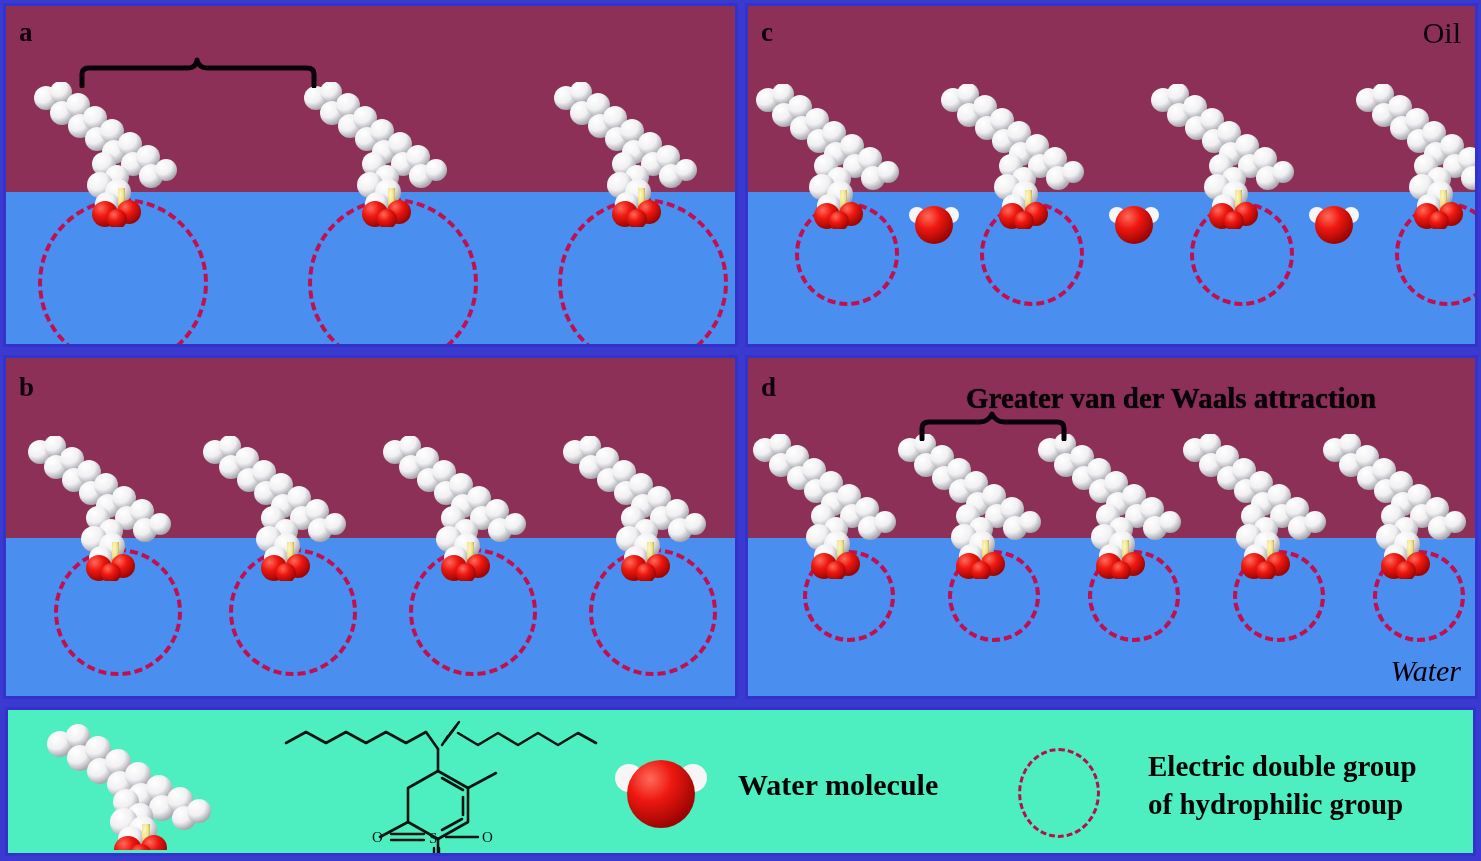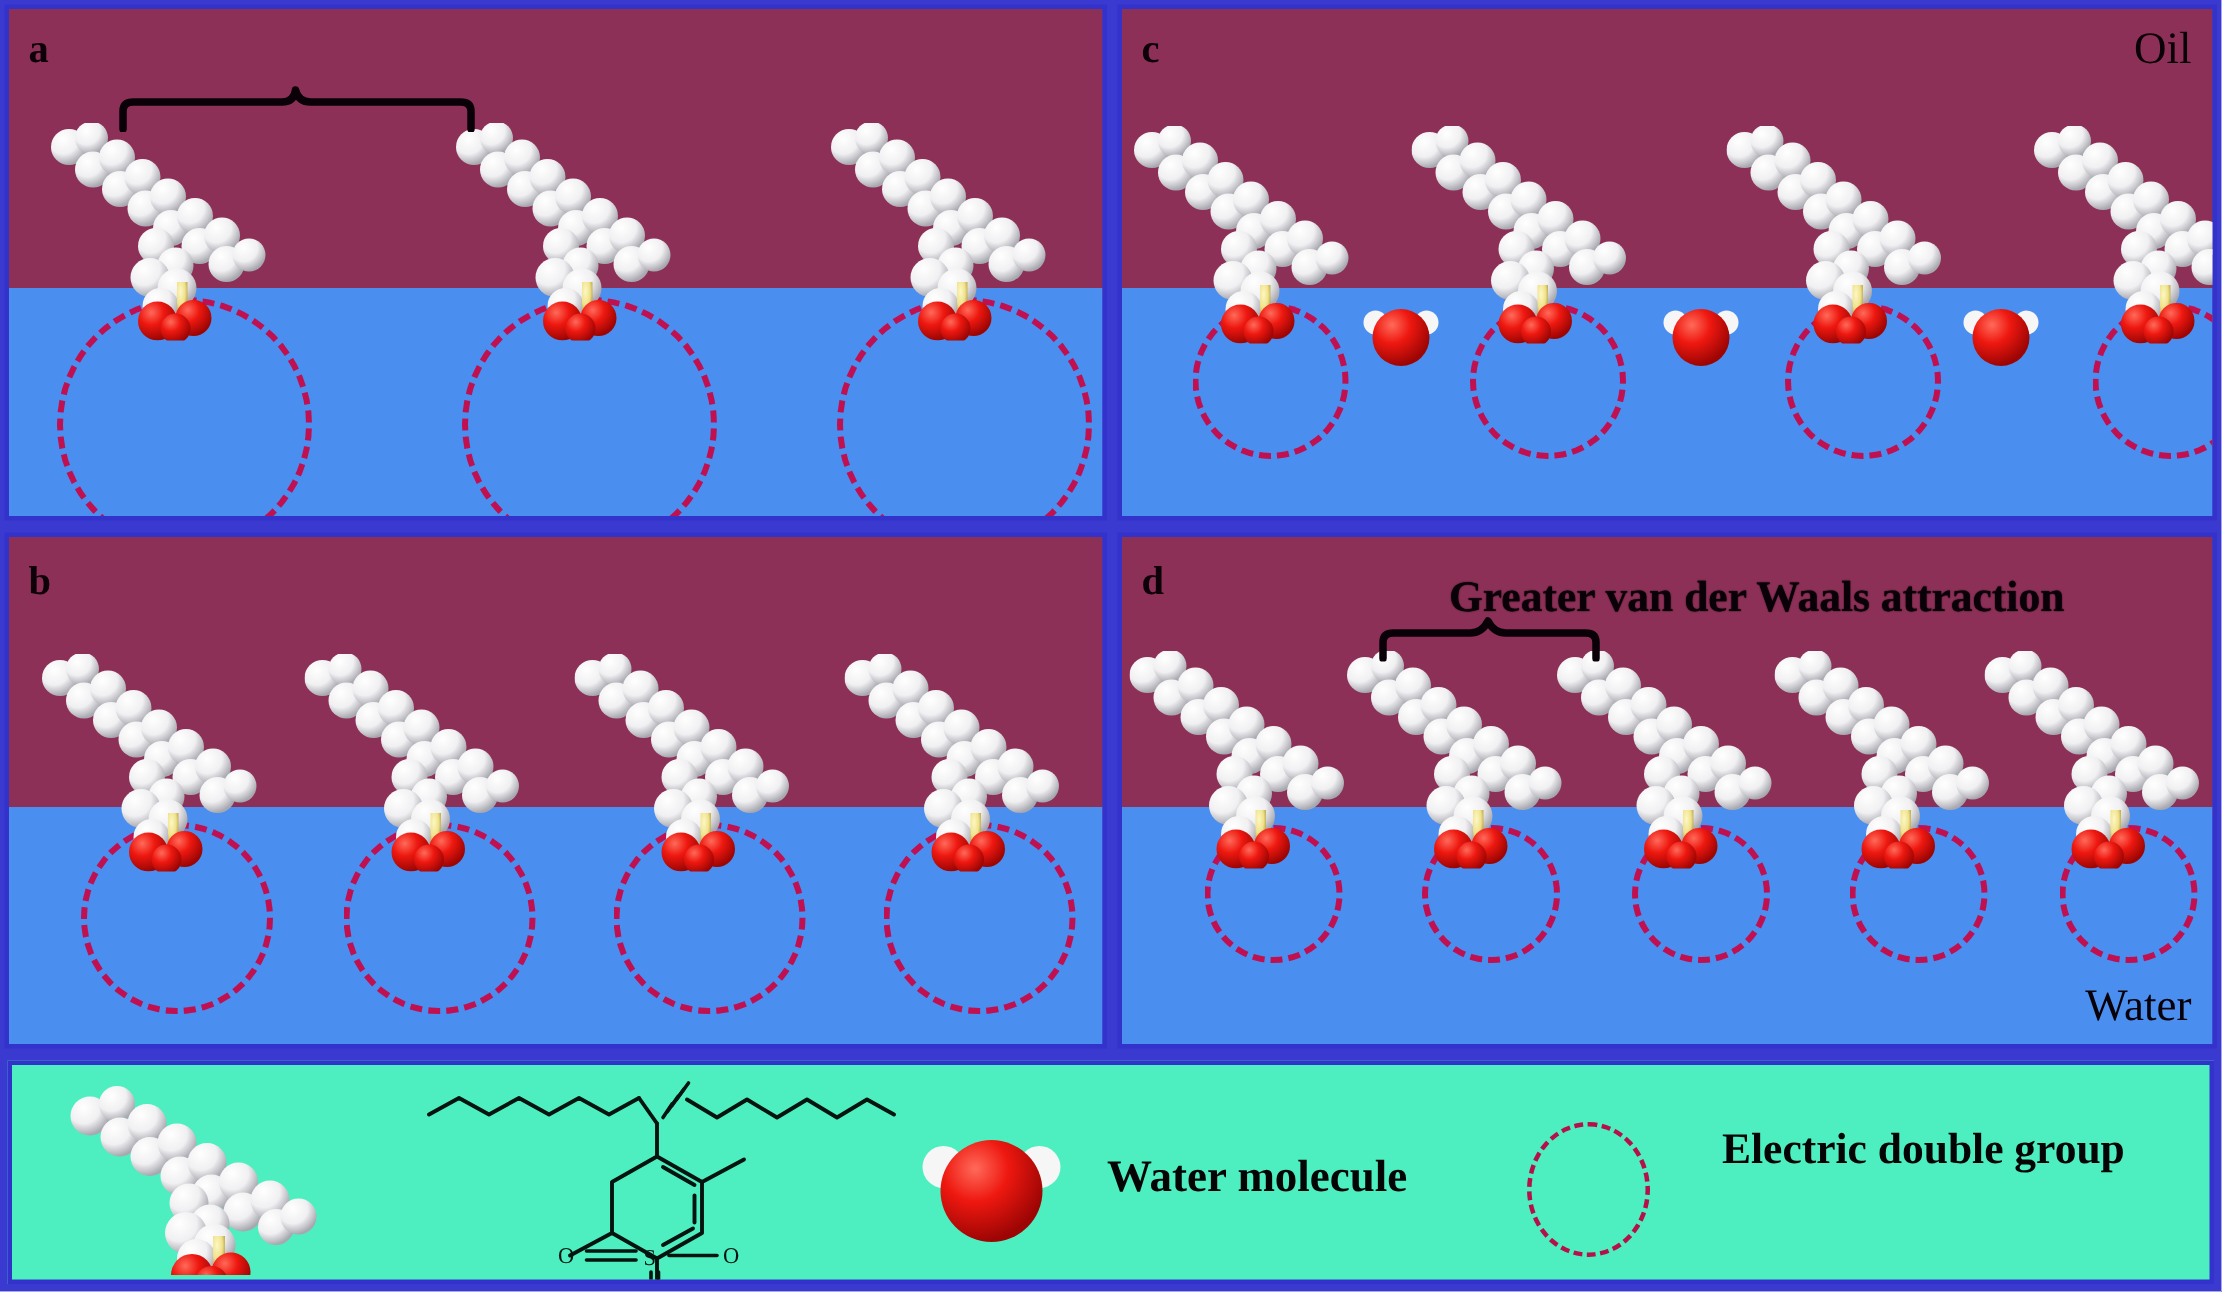--- a/index.html
+++ b/index.html
@@ -510,21 +510,21 @@
     <div class="water-layer" style="height:158px;"></div>
 
     <div class="panel-letter" style="left:13px;top:14px;">d</div>
 
     <div class="vdw-caption" style="left:218px;top:24px;">Greater van der Waals attraction</div>
 
     <svg class="brace" style="left:170px;top:53px;" width="150" height="30" viewBox="0 0 150 30">
       <path d="M4,28 L4,17 Q4,11 11,11 L62,11 Q70,11 74,3 Q78,11 86,11 L139,11 Q146,11 146,17 L146,28" fill="none" stroke="#0a0008" stroke-width="5" stroke-linecap="round" stroke-linejoin="round"></path>
     </svg>
 
-    <div class="phase-label" style="right:14px;bottom:8px;">Water</div>
+    <div class="phase-label" style="right:14px;bottom:8px;font-style:italic;">Water</div>
 
     <div class="edl" style="left:55px;top:192px;width:92px;height:92px;"></div>
     <div class="edl" style="left:200px;top:192px;width:92px;height:92px;"></div>
     <div class="edl" style="left:340px;top:192px;width:92px;height:92px;"></div>
     <div class="edl" style="left:485px;top:192px;width:92px;height:92px;"></div>
     <div class="edl" style="left:625px;top:192px;width:92px;height:92px;"></div>
 
     <div class="surf" style="left:5px;top:76px;width:160px;height:145px;">
       <svg width="160" height="145" viewBox="0 0 160 145">
         <g>
@@ -763,15 +763,16 @@
         <circle cx="80" cy="26" r="14" fill="#f6f6f6"></circle>
         <circle cx="48" cy="42" r="34" fill="url(#gR)"></circle>
       </svg>
     </div>
 
     <div class="legend-text" style="left:730px;top:58px;font-size:30px;">Water molecule</div>
 
     <div class="legend-edl" style="left:1010px;top:38px;width:82px;height:90px;"></div>
 
     <div class="legend-text" style="left:1140px;top:40px;font-size:29px;">Electric double group</div>
+    <div class="legend-text" style="left:1140px;top:78px;font-size:29px;">of hydrophilic group</div>
   </div>
 
 </div>
 
 </body></html>

